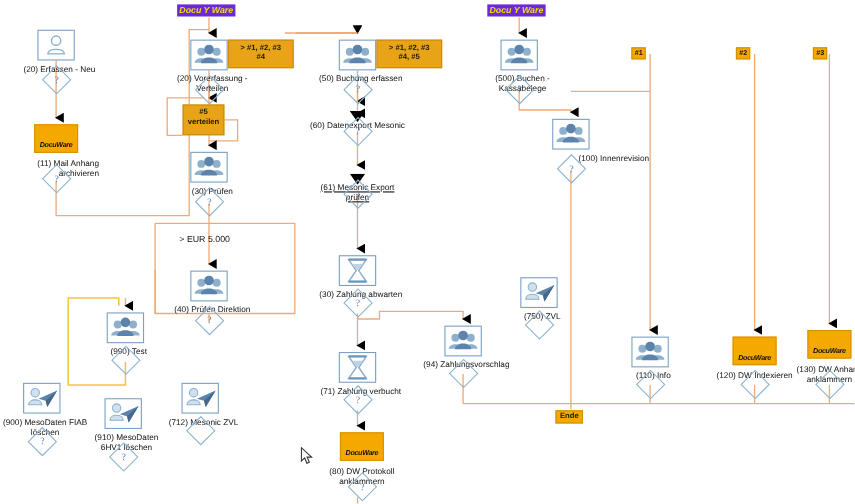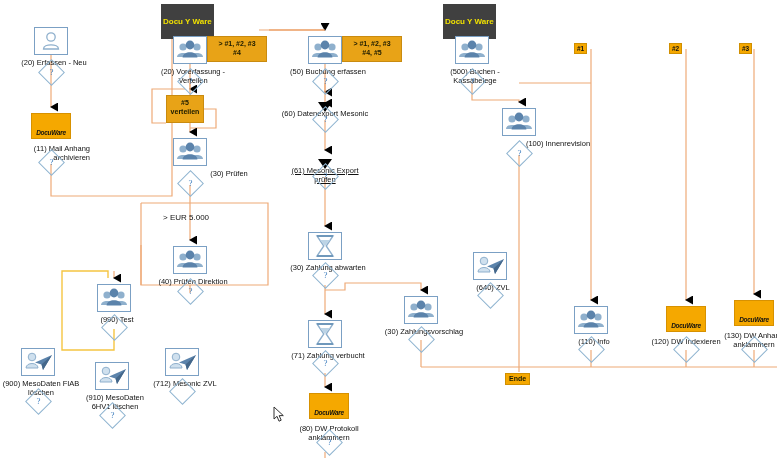--- a/index.html
+++ b/index.html
@@ -79,24 +79,25 @@
     box-sizing:border-box;
   }
   .ende-tag{
     position:absolute;
     background:#f5a800;border:1px solid #d08f00;
     color:#1a1a00;font-size:7px;font-weight:bold;
     padding:0 3px;line-height:10px;
   }
   .hl-title{
     position:absolute;
-    background:#404040;color:#f0e000;
+    background:#6d28d9;color:#f0e000;
     font-size:8px;font-weight:bold;
-    padding:12px 2px;line-height:11px;
+    padding:0 2px;line-height:11px;
     white-space:nowrap;
+    font-style:italic;
   }
   .floatlabel{
     position:absolute;font-size:8px;color:#111111;white-space:nowrap;
   }
   .cursor{position:absolute;pointer-events:none;}
 </style>
 </head>
 <body>
 
 <div id="canvas">
@@ -232,21 +233,21 @@
         <div class="icon-box">
           <svg width="32" height="26" viewBox="0 0 32 26">
     <circle cx="9" cy="10" r="3.6" fill="#8fb0cd"></circle>
     <path d="M3,20 C3,14.5 15,14.5 15,20 Z" fill="#8fb0cd"></path>
     <circle cx="23" cy="10" r="3.6" fill="#8fb0cd"></circle>
     <path d="M17,20 C17,14.5 29,14.5 29,20 Z" fill="#8fb0cd"></path>
     <circle cx="16" cy="8" r="4.4" fill="#5b83ab"></circle>
     <path d="M8.6,20.5 C8.6,13.6 23.4,13.6 23.4,20.5 Z" fill="#5b83ab"></path>
   </svg>
         </div>
-        <div class="nlabel" style="top:31px;left:20px;margin-left:36px;">(30) Prüfen</div>
+        <div class="nlabel" style="top:31px;left:20px;">(30) Prüfen</div>
       </div>
       <div class="node" style="left: 173px; top: 246px;">
         <div class="icon-box">
           <svg width="32" height="26" viewBox="0 0 32 26">
     <circle cx="9" cy="10" r="3.6" fill="#8fb0cd"></circle>
     <path d="M3,20 C3,14.5 15,14.5 15,20 Z" fill="#8fb0cd"></path>
     <circle cx="23" cy="10" r="3.6" fill="#8fb0cd"></circle>
     <path d="M17,20 C17,14.5 29,14.5 29,20 Z" fill="#8fb0cd"></path>
     <circle cx="16" cy="8" r="4.4" fill="#5b83ab"></circle>
     <path d="M8.6,20.5 C8.6,13.6 23.4,13.6 23.4,20.5 Z" fill="#5b83ab"></path>
@@ -305,21 +306,21 @@
         <div class="icon-box">
           <svg width="32" height="26" viewBox="0 0 32 26">
     <circle cx="9" cy="10" r="3.6" fill="#8fb0cd"></circle>
     <path d="M3,20 C3,14.5 15,14.5 15,20 Z" fill="#8fb0cd"></path>
     <circle cx="23" cy="10" r="3.6" fill="#8fb0cd"></circle>
     <path d="M17,20 C17,14.5 29,14.5 29,20 Z" fill="#8fb0cd"></path>
     <circle cx="16" cy="8" r="4.4" fill="#5b83ab"></circle>
     <path d="M8.6,20.5 C8.6,13.6 23.4,13.6 23.4,20.5 Z" fill="#5b83ab"></path>
   </svg>
         </div>
-        <div class="nlabel" style="top:31px;left:20px;">(30) Zahlungsvorschlag</div>
+        <div class="nlabel" style="top:31px;left:20px;">(94) Zahlungsvorschlag</div>
       </div>
       <div class="node" style="left: 309px; top: 393px;">
         <div class="dw-box">
             <div class="dw-text">DocuWare</div>
           </div>
         <div class="nlabel wrap" style="top:31px;left:20px;">(80) DW Protokoll anklammern</div>
       </div>
       <div class="node" style="left: 502px; top: 108px;">
         <div class="icon-box">
           <svg width="32" height="26" viewBox="0 0 32 26">
@@ -373,21 +374,21 @@
       </div>
       <div class="node" style="left: 473px; top: 252px;">
         <div class="icon-box">
           <svg width="32" height="26" viewBox="0 0 32 26">
     <circle cx="10" cy="8" r="3.8" fill="#cfe0ee" stroke="#8fb0cd" stroke-width="1"></circle>
     <path d="M4,19 C4,13 16,13 16,19 Z" fill="#cfe0ee" stroke="#8fb0cd" stroke-width="1"></path>
     <path d="M30,6 L13,13.6 L19.5,15.4 L21,21 Z" fill="#5b83ab"></path>
     <path d="M30,6 L19.5,15.4 L21,21 Z" fill="#44678a"></path>
   </svg>
         </div>
-        <div class="nlabel" style="top:31px;left:20px;">(640) ZVL</div>
+        <div class="nlabel" style="top:31px;left:20px;">(750) ZVL</div>
       </div>
       <div class="node" style="left: 21px; top: 348px;">
         <div class="icon-box">
           <svg width="32" height="26" viewBox="0 0 32 26">
     <circle cx="10" cy="8" r="3.8" fill="#cfe0ee" stroke="#8fb0cd" stroke-width="1"></circle>
     <path d="M4,19 C4,13 16,13 16,19 Z" fill="#cfe0ee" stroke="#8fb0cd" stroke-width="1"></path>
     <path d="M30,6 L13,13.6 L19.5,15.4 L21,21 Z" fill="#5b83ab"></path>
     <path d="M30,6 L19.5,15.4 L21,21 Z" fill="#44678a"></path>
   </svg>
         </div>

